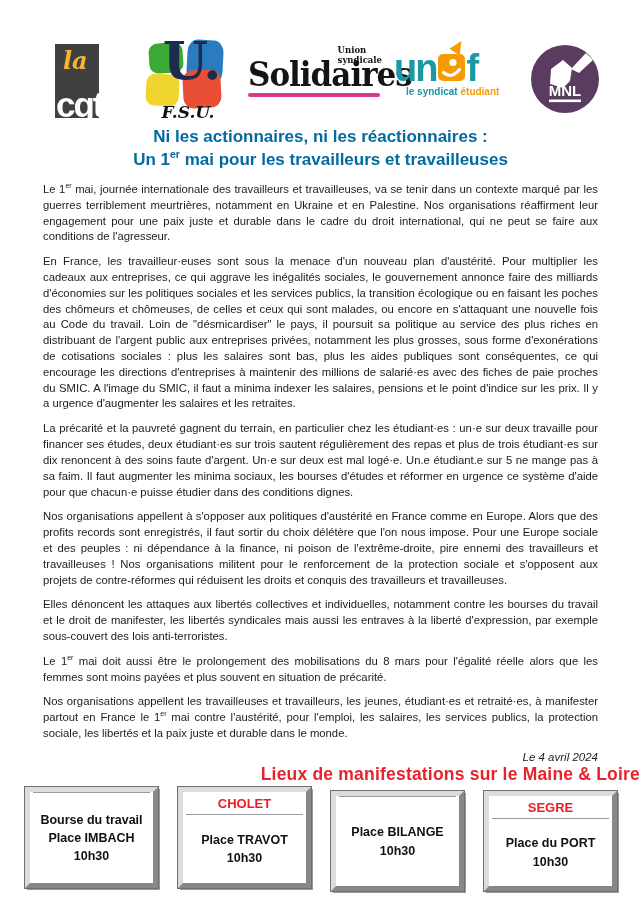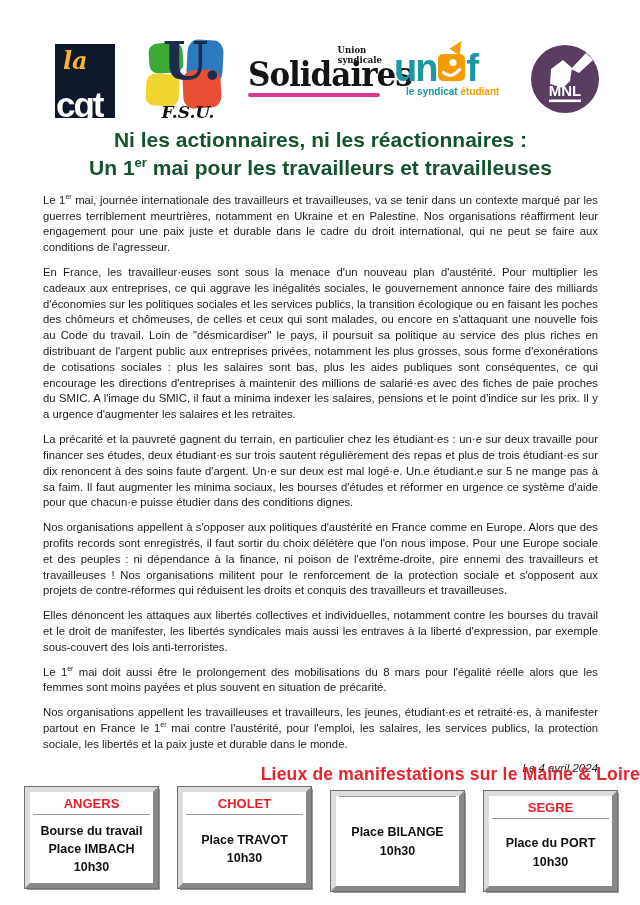--- a/index.html
+++ b/index.html
@@ -2,21 +2,21 @@
 <html><head>
 <meta charset="utf-8">
 <style>
   html,body{margin:0;padding:0;background:#fff;}
   .page{position:relative;width:640px;height:905px;background:#ffffff;overflow:hidden;
         font-family:"Liberation Sans","DejaVu Sans",sans-serif;color:#1c1c1c;}
 
   
   .logos{position:absolute;top:0;left:0;width:640px;height:125px;}
   
-  .cgt{position:absolute;left:55px;top:44px;width:60px;height:74px;background:#0f172a;}
+  .cgt{position:absolute;left:55px;top:44px;width:44px;height:74px;background:#404040;}
   .cgt-la{position:absolute;left:8px;top:2px;font-family:"DejaVu Serif",serif;
           font-style:italic;font-weight:bold;color:#f9b233;font-size:24px;}
   .cgt-text{position:absolute;left:1px;bottom:-4px;color:#fff;font-weight:bold;
             font-size:35px;letter-spacing:-2px;line-height:1;}
   
   .fsu{position:absolute;left:146px;top:40px;width:82px;height:78px;}
   .fsu-patch{position:absolute;border-radius:28%;}
   .fsu-green{left:3px;top:3px;width:34px;height:30px;background:#3aa935;transform:rotate(-4deg);}
   .fsu-blue{left:41px;top:0;width:36px;height:44px;background:#2a7bc0;transform:rotate(3deg);}
   .fsu-yellow{left:0;top:34px;width:33px;height:32px;background:#f0d42f;transform:rotate(3deg);}
@@ -44,21 +44,21 @@
                border-left:6px solid transparent;border-right:6px solid transparent;
                border-bottom:13px solid #f59c00;transform:rotate(32deg);}
   .unef-tag{margin-top:3px;font-size:10px;font-weight:bold;}
   .unef-tag .teal{color:#1b98a4;padding-left:12px;}
   .unef-tag .orange{color:#f59c00;}
   
   .mnl{position:absolute;left:528px;top:42px;width:74px;height:74px;}
 
   
   .content{position:absolute;top:126px;left:43px;width:555px;}
-  .title{font-size:21px;font-weight:bold;text-align:center;line-height:1.35;color:#14532d;
+  .title{font-size:17px;font-weight:bold;text-align:center;line-height:1.35;color:#0369a1;
          margin:0 0 10px 0;}
   sup{font-size:0.62em;line-height:0;vertical-align:super;}
   .para{font-size:11.3px;line-height:1.4;text-align:justify;margin:0 0 9px 0;}
   .date-line{font-size:11.5px;font-style:italic;text-align:right;margin-top:3px;}
 
   
   .events-heading{position:absolute;top:764px;left:0;width:640px;text-align:right;
                   font-size:17.5px;font-weight:bold;color:#e7242d;letter-spacing:0.2px;}
   .events-row{position:absolute;top:787px;left:25px;width:592px;display:flex;
               justify-content:space-between;}
@@ -147,21 +147,20 @@
     <p class="para"><span>Nos organisations appellent les travailleuses et travailleurs, les jeunes, étudiant·es et retraité·es, à manifester partout en France le 1</span><sup>er</sup><span> mai contre l'austérité, pour l'emploi, les salaires, les services publics, la protection sociale, les libertés et la paix juste et durable dans le monde.</span></p>
 
     <div class="date-line">Le 4 avril 2024</div>
   </div>
 
   <div class="events-heading">Lieux de manifestations sur le Maine &amp; Loire</div>
 
   <div class="events-row">
 
     <div class="event-box">
-      <div class="event-city">ANGERS</div>
       <hr class="event-sep">
       <div class="event-lines">
         <span>Bourse du travail</span>
         <span>Place IMBACH</span>
         <span>10h30</span>
       </div>
     </div>
 
     <div class="event-box">
       <div class="event-city">CHOLET</div>

